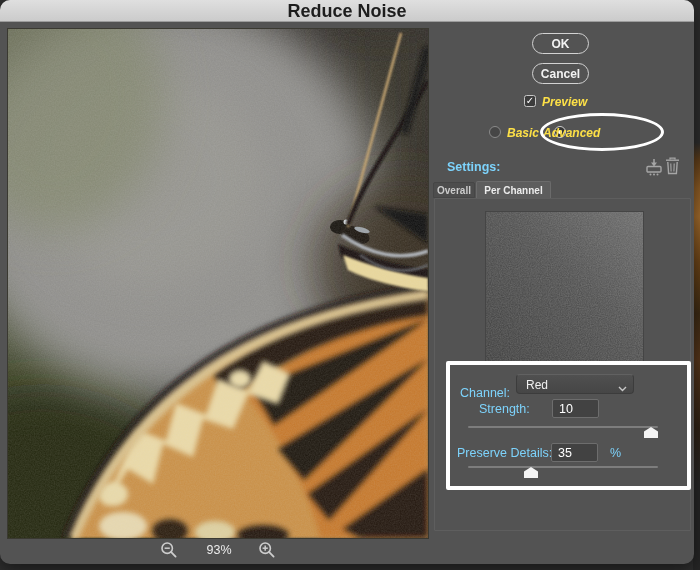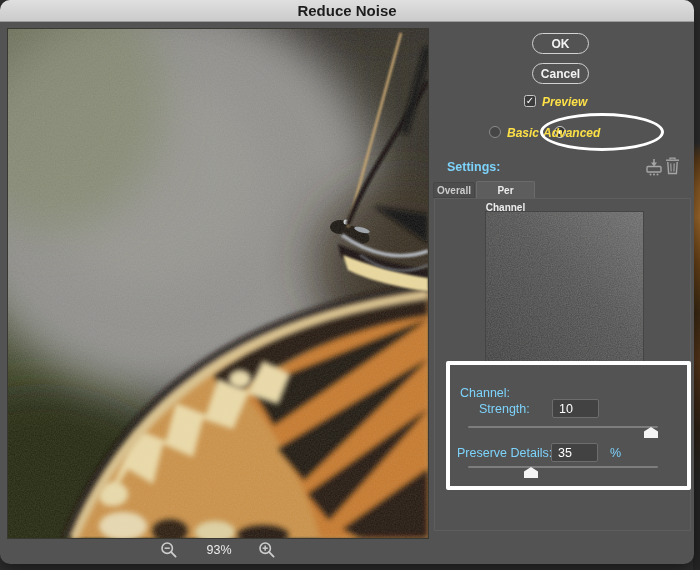--- a/index.html
+++ b/index.html
@@ -13,21 +13,21 @@
     background:linear-gradient(#2c2c2c 0%, #2c2c2c 25%,
       #5d3c19 28%, #8a5a24 33%, #a06a2c 38%, #6a4318 46%,
       #3c2a14 55%, #55351a 63%, #2e2114 75%, #262626 85%, #262626 100%); }
 
   .dialog { position:absolute; left:0; top:0; width:694px; height:564px;
     background:#535353; border-radius:10px; box-shadow:0 6px 18px rgba(0,0,0,.5); }
 
   .titlebar { position:absolute; left:0; top:0; width:100%; height:22px;
     background:linear-gradient(#dfdfdf,#cbcbcb); border-radius:10px 10px 0 0;
     border-bottom:1px solid #9c9c9c; text-align:center; }
-  .titlebar span { line-height:22px; font-size:15px; font-weight:bold; color:#1d1d1d; }
+  .titlebar span { line-height:22px; font-size:18px; font-weight:bold; color:#1d1d1d; }
 
   
   .image-frame { position:absolute; left:7px; top:28px; width:422px; height:511px;
     border:1px solid #3a3931; background:#3a3933; }
   .image-frame svg { display:block; }
 
   
   .zoom-btn { position:absolute; width:18px; height:18px; background:none; border:none; cursor:pointer; }
   .zoom-out { left:160px; top:541px; }
   .zoom-in  { left:258px; top:541px; }
@@ -68,21 +68,21 @@
   .dd-settings { left:504px; top:156px; width:137px; }
   .dd-channel { left:516px; top:374px; width:118px; }
 
   .icon-btn { position:absolute; background:none; border:none; cursor:pointer; padding:0; }
   .icon-save { left:645px; top:158px; width:18px; height:18px; }
   .icon-trash { left:665px; top:157px; width:15px; height:18px; }
 
   .tab { position:absolute; font-size:10px; font-weight:bold; text-align:center; cursor:pointer; }
   .tab-overall { left:433px; top:182px; width:42px; height:16px; line-height:16px;
     background:#4d4d4d; color:#cccccc; border:1px solid #464646; border-radius:2px 2px 0 0; }
-  .tab-perchannel { left:476px; top:181px; width:59px; height:17px; line-height:17px;
+  .tab-perchannel { left:476px; top:181px; width:75px; height:17px; line-height:17px;
     background:#5d5d5d; color:#ececec; border:1px solid #6b6b6b; border-bottom:none;
     border-radius:2px 2px 0 0; z-index:5; }
 
   .panel { position:absolute; left:434px; top:198px; width:257px; height:333px;
     border:1px solid #5e5e5e; border-radius:1px; }
 
   .noise-thumb { position:absolute; left:485px; top:211px; width:159px; height:152px;
     border:1px solid #454545; }
 
   .annot-rect { position:absolute; left:446px; top:361px; width:245px; height:129px;
@@ -261,20 +261,28 @@
 
     <div class="noise-thumb">
       <svg width="157" height="150" viewBox="0 0 157 150">
         <rect width="157" height="150" fill="url(#thumbGrad)"></rect>
         <rect width="157" height="150" filter="url(#grainLight)" opacity="0.5"></rect>
         <rect width="157" height="150" filter="url(#grainDark)" opacity="0.45"></rect>
       </svg>
     </div>
 
     <span class="lbl-reg lbl-channel">Channel:</span>
+    <div class="dropdown dd-channel">
+      <span class="dd-label">Red</span>
+      <span class="dd-chev">
+        <svg width="9" height="6" viewBox="0 0 9 6">
+            <path d="M1 1 L4.5 4.5 L8 1" fill="none" stroke="#c8c8c8" stroke-width="1.4"></path>
+          </svg>
+      </span>
+    </div>
 
     <span class="lbl-reg lbl-strength">Strength:</span>
     <input class="numfield fld-strength" value="10" style="">
     <div class="slider-track track-strength"></div>
     <div class="slider-thumb thumb-strength"></div>
 
     <span class="lbl-reg lbl-preserve">Preserve Details:</span>
     <input class="numfield fld-preserve" value="35" style="">
     <span class="lbl-reg lbl-percent">%</span>
     <div class="slider-track track-preserve"></div>

